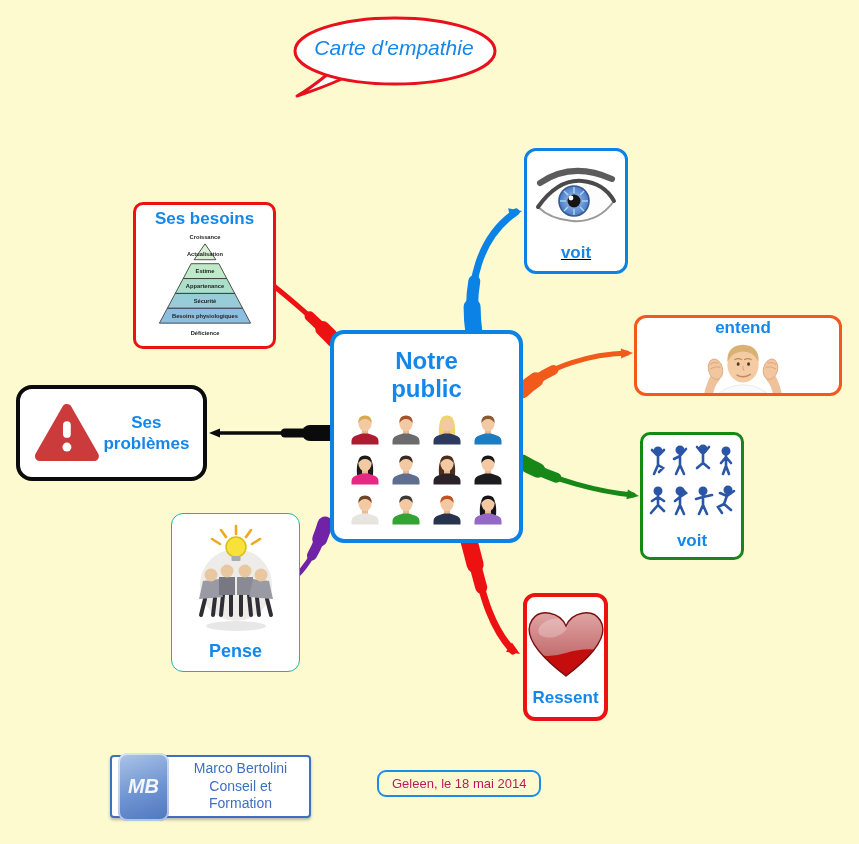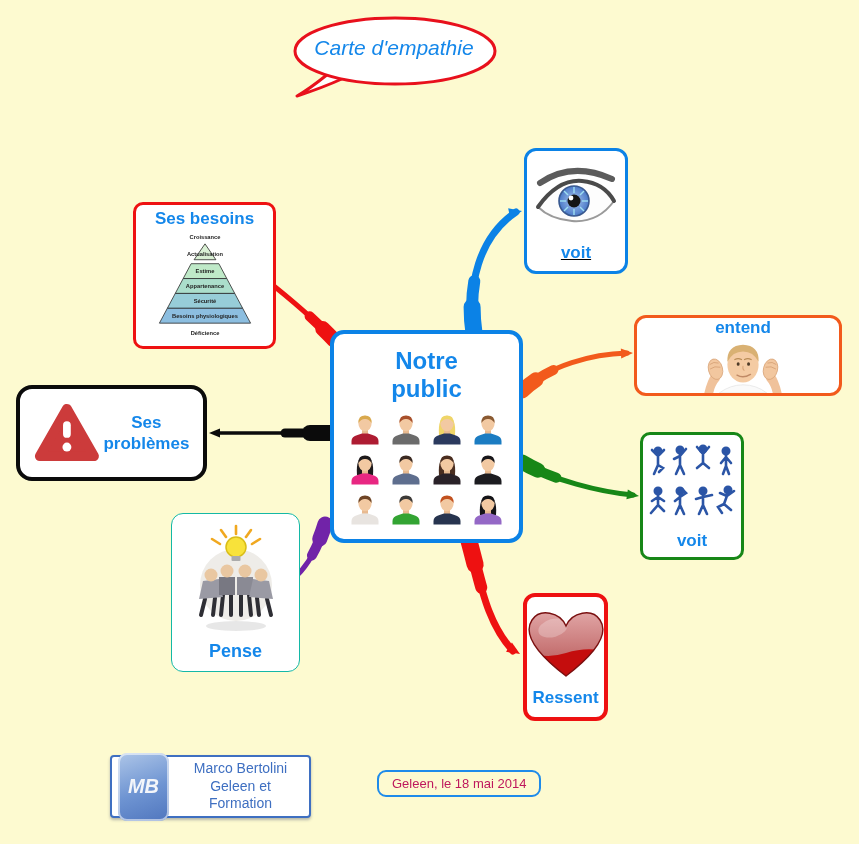--- a/index.html
+++ b/index.html
@@ -361,21 +361,21 @@
       <ellipse cx="29" cy="22" rx="15" ry="9" fill="#fff" opacity="0.25" transform="rotate(-16 29 22)"></ellipse>
       <path d="M42 20 C36 6 16 2 8 14 C0 26 8 44 42 70 C76 44 84 26 76 14 C68 2 48 6 42 20 Z" fill="none" stroke="#7A1010" stroke-width="1.4"></path>
     </svg>
     <span class="ttl blue-label">Ressent</span>
   </div>
 
   <div class="logo">
     <div class="mb-tile">MB</div>
     <div class="logo-lines">
       <div>Marco Bertolini</div>
-      <div>Geleen et</div>
+      <div>Conseil et</div>
       <div>Formation</div>
     </div>
   </div>
 
   <div class="datebox">
     <span>Geleen, le 18 mai 2014</span>
   </div>
 
 </div>
 

